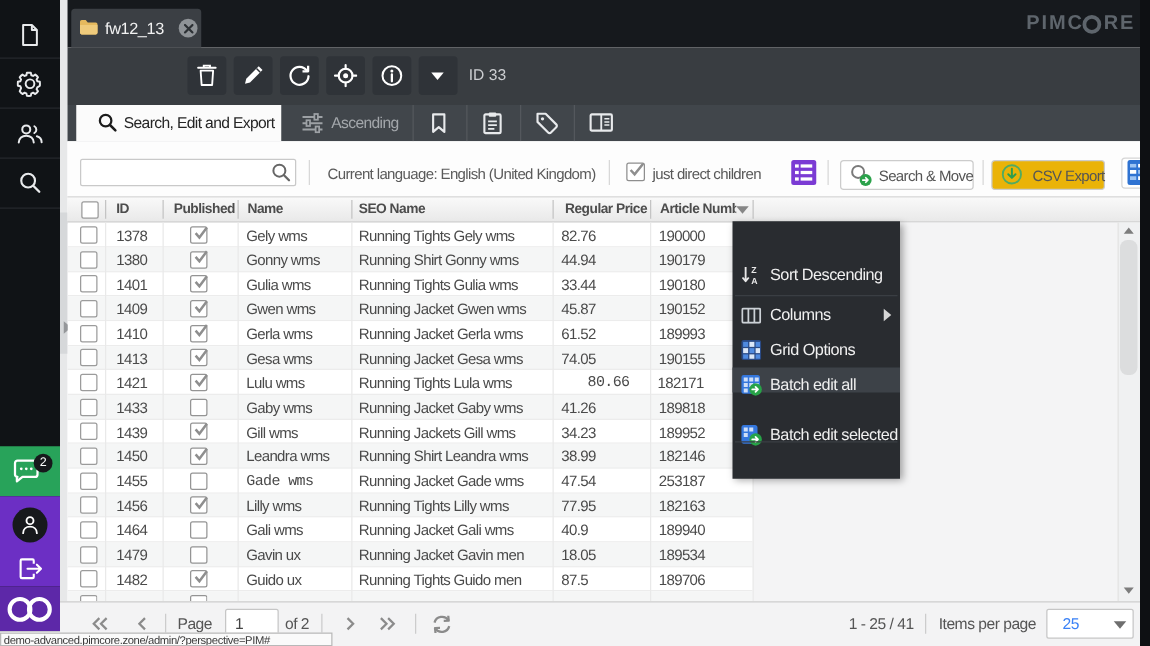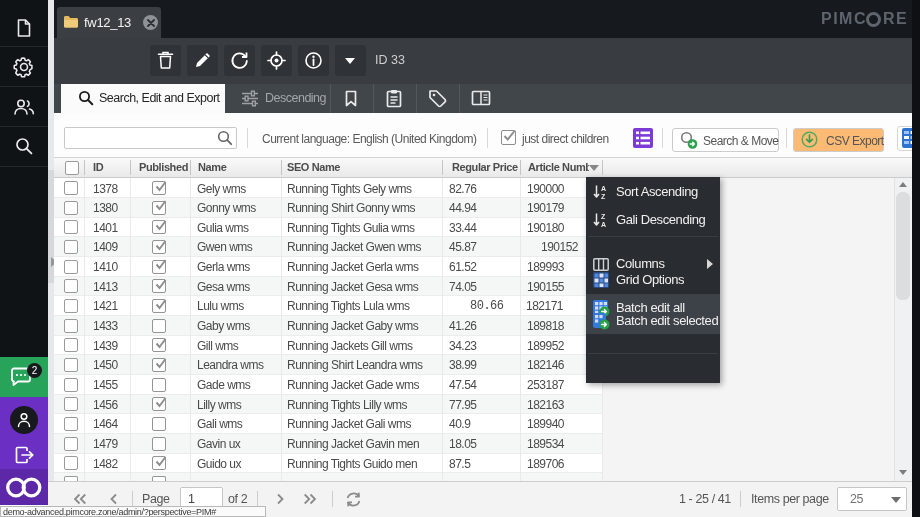--- a/index.html
+++ b/index.html
@@ -138,21 +138,21 @@
       <circle cx="6" cy="6" r="1.3" fill="#e8eaec"></circle>
     </svg>
 
     <svg class="abs" style="left:471px;top:90px;" width="20" height="16" viewBox="0 0 20 16">
       <rect x="1.5" y="1.5" width="17" height="13" rx="1" fill="none" stroke="#e8eaec" stroke-width="1.7"></rect>
       <path d="M10 1.5v13" stroke="#e8eaec" stroke-width="1.5"></path>
       <path d="M12.5 5h4M12.5 7.5h4M12.5 10h4" stroke="#e8eaec" stroke-width="1.2"></path>
     </svg>
   </div>
   <div class="abs" style="left:99px;top:91px;color:#252525;font-size:12.5px;letter-spacing:-0.5px;">Search, Edit and Export</div>
-  <div class="abs" style="left:265px;top:91px;color:#a3a7ab;font-size:12.5px;letter-spacing:-0.5px;">Descending</div>
+  <div class="abs" style="left:265px;top:91px;color:#a3a7ab;font-size:12.5px;letter-spacing:-0.5px;">Ascending</div>
   <div class="vsep" style="left:330px;top:84px;height:29px;background:#54585d;"></div>
   <div class="vsep" style="left:373px;top:84px;height:29px;background:#54585d;"></div>
   <div class="vsep" style="left:416px;top:84px;height:29px;background:#54585d;"></div>
   <div class="vsep" style="left:459px;top:84px;height:29px;background:#54585d;"></div>
 
   <div class="abs" style="left:54px;top:113px;width:866px;height:44px;background:#fdfdfd;"></div>
   <div class="abs" style="left:64px;top:127px;width:173px;height:22px;background:#fff;border:1px solid #c9c9c9;border-radius:2px;"></div>
   <div id="srchicons" style="position:absolute;left:0;top:0;z-index:5;">
 
     <svg class="abs" style="left:217px;top:130px;" width="16" height="16" viewBox="0 0 16 16">
@@ -203,21 +203,21 @@
   </div>
   <div class="vsep" style="left:247px;top:128px;height:20px;background:#d8d8d8;"></div>
   <div class="abs" style="left:262px;top:132px;color:#5a5a5a;font-size:12px;letter-spacing:-0.5px;">Current language: English (United Kingdom)</div>
   <div class="vsep" style="left:487px;top:128px;height:20px;background:#d8d8d8;"></div>
   <div class="abs" style="left:522px;top:132px;color:#585858;font-size:12px;letter-spacing:-0.5px;">just direct children</div>
   <div class="vsep" style="left:662px;top:128px;height:20px;background:#d8d8d8;"></div>
   <div class="abs" id="btnSearchMove" style="left:672px;top:128px;width:107px;height:24px;border:1px solid #cccccc;border-radius:3px;background:#fff;">
     <div class="abs" style="left:30px;top:5px;color:#555;font-size:12px;letter-spacing:-0.5px;">Search &amp; Move</div>
   </div>
   <div class="vsep" style="left:786px;top:128px;height:20px;background:#d8d8d8;"></div>
-  <div class="abs" id="btnCsv" style="left:793px;top:128px;width:91px;height:24px;border:1px solid #cccccc;border-radius:3px;background:#fdba74;">
+  <div class="abs" id="btnCsv" style="left:793px;top:128px;width:91px;height:24px;border:1px solid #cccccc;border-radius:3px;background:#eab308;">
     <div class="abs" style="left:32px;top:5px;color:#555;font-size:12px;letter-spacing:-0.5px;">CSV Export</div>
   </div>
   <div class="vsep" style="left:899px;top:128px;height:20px;background:#d8d8d8;"></div>
 
   <div class="abs" style="left:54px;top:157px;width:866px;height:21px;background:linear-gradient(#f9f9f9,#e9e9e9);border-top:1px solid #d5d5d5;border-bottom:1px solid #cbcbcb;"></div>
   <div id="hdrtext" style="position:absolute;left:0;top:0;font-size:11px;font-weight:bold;letter-spacing:-0.4px;color:#4c4c4c;">
     <div class="abs" style="left:65px;top:161px;width:14px;height:14px;border:1.5px solid #9a9a9a;border-radius:2px;background:#fff;"></div>
     <div class="abs" style="left:93px;top:161px;">ID</div>
     <div class="abs" style="left:139px;top:161px;">Published</div>
     <div class="abs" style="left:198px;top:161px;">Name</div>
@@ -276,21 +276,21 @@
       <div class="abs" style="left:10px;top:62.0px;width:14px;height:14px;border:1.5px solid #9b9b9b;border-radius:2px;background:#fff;"></div>
       <div class="abs" style="left:39px;top:62.4px;">1409</div>
       <div class="abs" style="left:98px;top:62.0px;width:14px;height:14px;border:1.5px solid #949494;border-radius:2px;background:#fff;">
         <svg class="abs" style="left:1.5px;top:-1.5px;" width="12" height="11" viewBox="0 0 12 11">
           <path d="M1.5 5.5l3 3.5L10.5 1" fill="none" stroke="#8e8e8e" stroke-width="2"></path>
         </svg>
       </div>
       <div class="abs" style="left:143px;top:62.4px;">Gwen wms</div>
       <div class="abs" style="left:233px;top:62.4px;">Running Jacket Gwen wms</div>
       <div class="abs" style="left:395px;top:62.4px;">45.87</div>
-      <div class="abs" style="left:473px;top:62.4px;margin-left:14px;">190152</div>
+      <div class="abs" style="left:473px;top:62.4px;">190152</div>
   <div class="abs" style="left:0;top:79.1px;width:548px;height:19.65px;background:#fff;border-bottom:1px solid #ececec;"></div>
       <div class="abs" style="left:10px;top:81.7px;width:14px;height:14px;border:1.5px solid #9b9b9b;border-radius:2px;background:#fff;"></div>
       <div class="abs" style="left:39px;top:82.1px;">1410</div>
       <div class="abs" style="left:98px;top:81.7px;width:14px;height:14px;border:1.5px solid #949494;border-radius:2px;background:#fff;">
         <svg class="abs" style="left:1.5px;top:-1.5px;" width="12" height="11" viewBox="0 0 12 11">
           <path d="M1.5 5.5l3 3.5L10.5 1" fill="none" stroke="#8e8e8e" stroke-width="2"></path>
         </svg>
       </div>
       <div class="abs" style="left:143px;top:82.1px;">Gerla wms</div>
       <div class="abs" style="left:233px;top:82.1px;">Running Jacket Gerla wms</div>
@@ -349,21 +349,21 @@
         </svg>
       </div>
       <div class="abs" style="left:143px;top:180.4px;">Leandra wms</div>
       <div class="abs" style="left:233px;top:180.4px;">Running Shirt Leandra wms</div>
       <div class="abs" style="left:395px;top:180.4px;">38.99</div>
       <div class="abs" style="left:473px;top:180.4px;">182146</div>
   <div class="abs" style="left:0;top:197.0px;width:548px;height:19.65px;background:#fff;border-bottom:1px solid #ececec;"></div>
       <div class="abs" style="left:10px;top:199.6px;width:14px;height:14px;border:1.5px solid #9b9b9b;border-radius:2px;background:#fff;"></div>
       <div class="abs" style="left:39px;top:200.0px;">1455</div>
       <div class="abs" style="left:98px;top:199.6px;width:14px;height:14px;border:1.5px solid #949494;border-radius:2px;background:#fff;"></div>
-      <div class="abs" style="left:143px;top:200.0px;">Gade wms</div>
+      <div class="abs" style="left:143px;top:200.0px;font-family:Liberation Mono, monospace;">Gade wms</div>
       <div class="abs" style="left:233px;top:200.0px;">Running Jacket Gade wms</div>
       <div class="abs" style="left:395px;top:200.0px;">47.54</div>
       <div class="abs" style="left:473px;top:200.0px;">253187</div>
   <div class="abs" style="left:0;top:216.6px;width:548px;height:19.65px;background:#f5f6f6;border-bottom:1px solid #ececec;"></div>
       <div class="abs" style="left:10px;top:219.2px;width:14px;height:14px;border:1.5px solid #9b9b9b;border-radius:2px;background:#fff;"></div>
       <div class="abs" style="left:39px;top:219.6px;">1456</div>
       <div class="abs" style="left:98px;top:219.2px;width:14px;height:14px;border:1.5px solid #949494;border-radius:2px;background:#fff;">
         <svg class="abs" style="left:1.5px;top:-1.5px;" width="12" height="11" viewBox="0 0 12 11">
           <path d="M1.5 5.5l3 3.5L10.5 1" fill="none" stroke="#8e8e8e" stroke-width="2"></path>
         </svg>
@@ -445,21 +445,21 @@
     <svg class="abs" style="left:345px;top:491px;" width="17" height="17" viewBox="0 0 17 17">
       <path d="M13.8 5.3A6.2 6.2 0 0 0 2.6 7.1" fill="none" stroke="#8b8b8b" stroke-width="1.8"></path>
       <path d="M13.6 1.6l.4 4-4 .1" fill="none" stroke="#8b8b8b" stroke-width="1.8" stroke-linejoin="round"></path>
       <path d="M3.2 11.7a6.2 6.2 0 0 0 11.2-1.8" fill="none" stroke="#8b8b8b" stroke-width="1.8"></path>
       <path d="M3.4 15.4l-.4-4 4-.1" fill="none" stroke="#8b8b8b" stroke-width="1.8" stroke-linejoin="round"></path>
     </svg>
     <div class="abs" style="left:679px;top:492px;">1 - 25 / 41</div>
     <div class="vsep" style="left:740px;top:491px;height:16px;background:#ccc;"></div>
     <div class="abs" style="left:751px;top:492px;">Items per page</div>
     <div class="abs" style="left:837px;top:487px;width:70px;height:24px;background:#fff;border:1px solid #c6c6c6;border-radius:2px;">
-      <div class="abs" style="left:12px;top:4px;color:#737373;">25</div>
+      <div class="abs" style="left:12px;top:4px;color:#3b82f6;">25</div>
       <div class="abs" style="left:53px;top:9px;width:0;height:0;border-left:5.5px solid transparent;border-right:5.5px solid transparent;border-top:6.5px solid #6e6e6e;"></div>
     </div>
   </div>
 
   <div class="abs" style="left:0;top:357px;width:48px;height:40px;background:#28a35a;"></div>
   <div class="abs" style="left:0;top:397px;width:48px;height:72px;background:#6c2fc4;"></div>
   <div class="abs" style="left:0;top:469px;width:48px;height:36px;background:#5d28a8;"></div>
   <div class="abs" style="left:0;top:505px;width:48px;height:12px;background:#fff;"></div>
   <div id="sbbottom">
 
@@ -485,40 +485,32 @@
     <svg class="abs" style="left:4px;top:477px;" width="41" height="21" viewBox="0 0 41 21">
       <circle cx="12" cy="10.5" r="8.3" fill="none" stroke="#fff" stroke-width="3.3"></circle>
       <circle cx="27.5" cy="10.5" r="8.3" fill="none" stroke="#fff" stroke-width="3.3"></circle>
     </svg>
   </div>
 
   <div class="abs" style="left:0;top:506px;width:266px;height:11px;background:#fafafa;border:1px solid #b8b8b8;color:#3a3a3a;font-size:9px;letter-spacing:-0.3px;line-height:10px;padding-left:2px;white-space:nowrap;overflow:hidden;">demo-advanced.pimcore.zone/admin/?perspective=PIM#</div>
 
   <div id="ctxmenu" class="abs" style="left:586px;top:177px;width:134px;height:206px;background:#292c30;box-shadow:2px 2px 6px rgba(0,0,0,0.35);font-size:13px;letter-spacing:-0.4px;color:#f0f0f0;">
 
-    <div class="abs" style="left:0;top:0.5px;width:134px;height:28px;">
-      <svg class="abs" style="left:7px;top:6px;" width="16" height="16" viewBox="0 0 16 16">
-        <path d="M3.5 1.5v11M1 10l2.5 3L6 10" fill="none" stroke="#e8e8e8" stroke-width="1.5" stroke-linejoin="round"></path>
-        <text x="8" y="6.5" fill="#e8e8e8" font-size="7" font-weight="bold" font-family="Liberation Sans">A</text>
-        <text x="8" y="15" fill="#e8e8e8" font-size="7" font-weight="bold" font-family="Liberation Sans">Z</text>
-      </svg>
-      <div class="abs" style="left:30px;top:6px;">Sort Ascending</div>
-    </div>
 
     <div class="abs" style="left:0;top:28.5px;width:134px;height:28px;">
       <svg class="abs" style="left:7px;top:6px;" width="16" height="16" viewBox="0 0 16 16">
         <path d="M3.5 1.5v11M1 10l2.5 3L6 10" fill="none" stroke="#e8e8e8" stroke-width="1.5" stroke-linejoin="round"></path>
         <text x="8" y="6.5" fill="#e8e8e8" font-size="7" font-weight="bold" font-family="Liberation Sans">Z</text>
         <text x="8" y="15" fill="#e8e8e8" font-size="7" font-weight="bold" font-family="Liberation Sans">A</text>
       </svg>
-      <div class="abs" style="left:30px;top:6px;">Gali Descending</div>
+      <div class="abs" style="left:30px;top:6px;">Sort Descending</div>
     </div>
     <div class="abs" style="left:2px;top:59px;width:130px;height:1px;background:#3a3e43;"></div>
 
-    <div class="abs" style="left:0;top:61px;width:134px;height:28px;margin-top:12px;">
+    <div class="abs" style="left:0;top:61px;width:134px;height:28px;">
       <svg class="abs" style="left:7px;top:8px;" width="16" height="13" viewBox="0 0 16 13">
         <rect x="0.8" y="0.8" width="14.4" height="11.4" rx="1" fill="none" stroke="#ccd1d6" stroke-width="1.5"></rect>
         <path d="M5.7 0.8v11.4M10.5 0.8v11.4" stroke="#ccd1d6" stroke-width="1.4"></path>
       </svg>
       <div class="abs" style="left:30px;top:6px;">Columns</div>
       <div class="abs" style="left:121px;top:9px;width:0;height:0;border-top:5px solid transparent;border-bottom:5px solid transparent;border-left:6px solid #d6d6d6;"></div>
     </div>
 
     <div class="abs" style="left:0;top:89px;width:134px;height:28px;">
       <svg class="abs" style="left:7px;top:6px;" width="16" height="16" viewBox="0 0 16 16">
@@ -529,37 +521,37 @@
         <rect x="1.5" y="6.5" width="4" height="4" fill="#dbe7f8"></rect>
           <rect x="6.5" y="6.5" width="4" height="4" fill="#4f8ae0"></rect>
           <rect x="11.5" y="6.5" width="3.5" height="4" fill="#dbe7f8"></rect>
         <rect x="1.5" y="11.5" width="4" height="3.5" fill="#4f8ae0"></rect>
           <rect x="6.5" y="11.5" width="4" height="3.5" fill="#dbe7f8"></rect>
           <rect x="11.5" y="11.5" width="3.5" height="3.5" fill="#4f8ae0"></rect>
       </svg>
       <div class="abs" style="left:30px;top:6px;">Grid Options</div>
     </div>
 
-    <div class="abs" style="left:0;top:117px;width:134px;height:40px;background:#3d4248;">
+    <div class="abs" style="left:0;top:117px;width:134px;height:20px;background:#3d4248;">
       <svg class="abs" style="left:7px;top:6px;" width="17" height="17" viewBox="0 0 17 17">
         <rect x="0" y="0" width="15" height="15" rx="2" fill="#3477dd"></rect>
         <rect x="2" y="2" width="3.2" height="3.2" fill="#cfdff7"></rect>
           <rect x="6.4" y="2" width="3.2" height="3.2" fill="#cfdff7"></rect>
           <rect x="10.8" y="2" width="3.2" height="3.2" fill="#cfdff7"></rect>
         <rect x="2" y="6.4" width="3.2" height="3.2" fill="#cfdff7"></rect>
           <rect x="6.4" y="6.4" width="3.2" height="3.2" fill="#cfdff7"></rect>
           <rect x="10.8" y="6.4" width="3.2" height="3.2" fill="#cfdff7"></rect>
         <rect x="2" y="10.8" width="3.2" height="3.2" fill="#cfdff7"></rect>
         <circle cx="11.5" cy="11.5" r="5" fill="#27a347"></circle>
         <path d="M8.8 11.5h4.4M11.4 9.5l2 2-2 2" fill="none" stroke="#fff" stroke-width="1.4" stroke-linecap="round" stroke-linejoin="round"></path>
       </svg>
       <div class="abs" style="left:30px;top:6px;">Batch edit all</div>
     </div>
 
-    <div class="abs" style="left:0;top:130px;width:156px;height:28px;">
+    <div class="abs" style="left:0;top:157px;width:156px;height:28px;">
       <svg class="abs" style="left:7px;top:6px;" width="17" height="17" viewBox="0 0 17 17">
         <path d="M2 0h9c1.1 0 2 .9 2 2v7l-5 6H2c-1.1 0-2-.9-2-2V2C0 .9.9 0 2 0z" fill="#3477dd"></path>
         <rect x="2" y="2" width="3.2" height="3.2" fill="#cfdff7"></rect>
           <rect x="6.4" y="2" width="3.2" height="3.2" fill="#cfdff7"></rect>
         <rect x="2" y="6.4" width="3.2" height="3.2" fill="#cfdff7"></rect>
         <circle cx="11.5" cy="11.5" r="5" fill="#27a347"></circle>
         <path d="M8.8 11.5h4.4M11.4 9.5l2 2-2 2" fill="none" stroke="#fff" stroke-width="1.4" stroke-linecap="round" stroke-linejoin="round"></path>
       </svg>
       <div class="abs" style="left:30px;top:6px;">Batch edit selected</div>
     </div>

